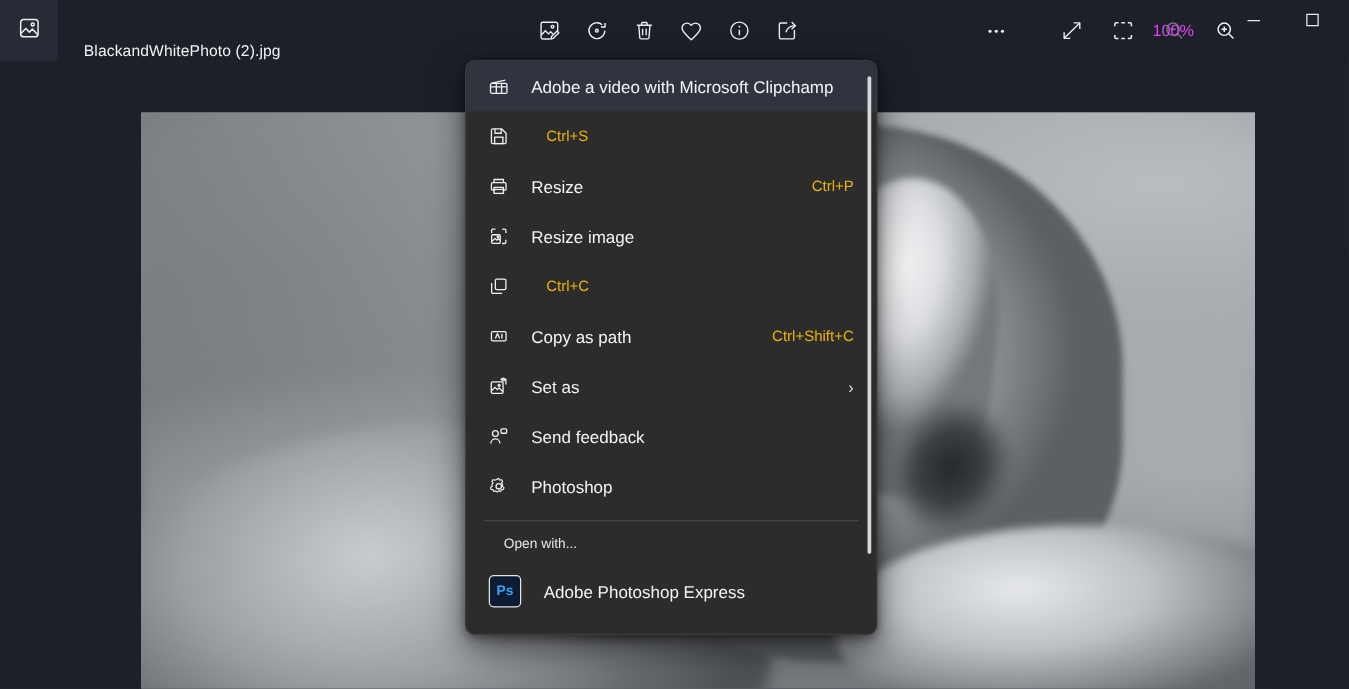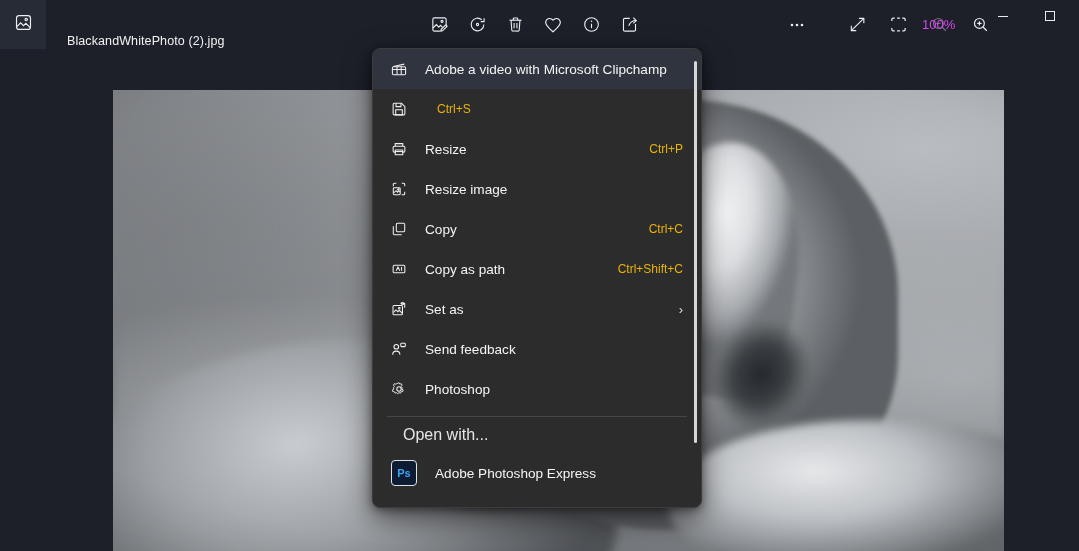--- a/index.html
+++ b/index.html
@@ -287,21 +287,21 @@
     height: 1px;
     background: #464646;
     margin: 7px 14px 0 14px;
   }
 
   #open-with-header {
     height: 36px;
     display: flex; align-items: center;
     padding-left: 30px;
     color: #e6e6e6;
-    font-size: 16px;
+    font-size: 11px;
   }
 
   .ow-item {
     height: 40px;
     display: flex; align-items: center;
     padding-left: 18px;
     color: #f4f4f4;
     font-size: 13.6px;
     white-space: nowrap;
   }
@@ -549,21 +549,20 @@
       <span class="mi-accel"></span>
     </div>
 
     <div class="mi">
       <span class="mi-icon">
         <svg width="18" height="18" viewBox="0 0 24 24" fill="none" stroke="currentColor" stroke-width="1.4">
           <rect x="8.4" y="4.4" width="11.2" height="11.2" rx="1.5"></rect>
           <path d="M15.6 19.6H5.9a1.5 1.5 0 0 1-1.5-1.5V8.4" stroke-linejoin="round"></path>
         </svg>
       </span>
-      <span class="mi-label">Copy</span>
       <span class="mi-accel">Ctrl+C</span>
     </div>
 
     <div class="mi">
       <span class="mi-icon">
         <svg width="18" height="18" viewBox="0 0 24 24" fill="none" stroke="currentColor" stroke-width="1.4">
           <rect x="4.2" y="7" width="15.6" height="10" rx="1.5"></rect>
           <path d="M8.4 14.4l2.2-5.2 2.4 5.2" stroke-linejoin="round"></path>
           <path d="M15.4 9.4v5"></path>
         </svg>

